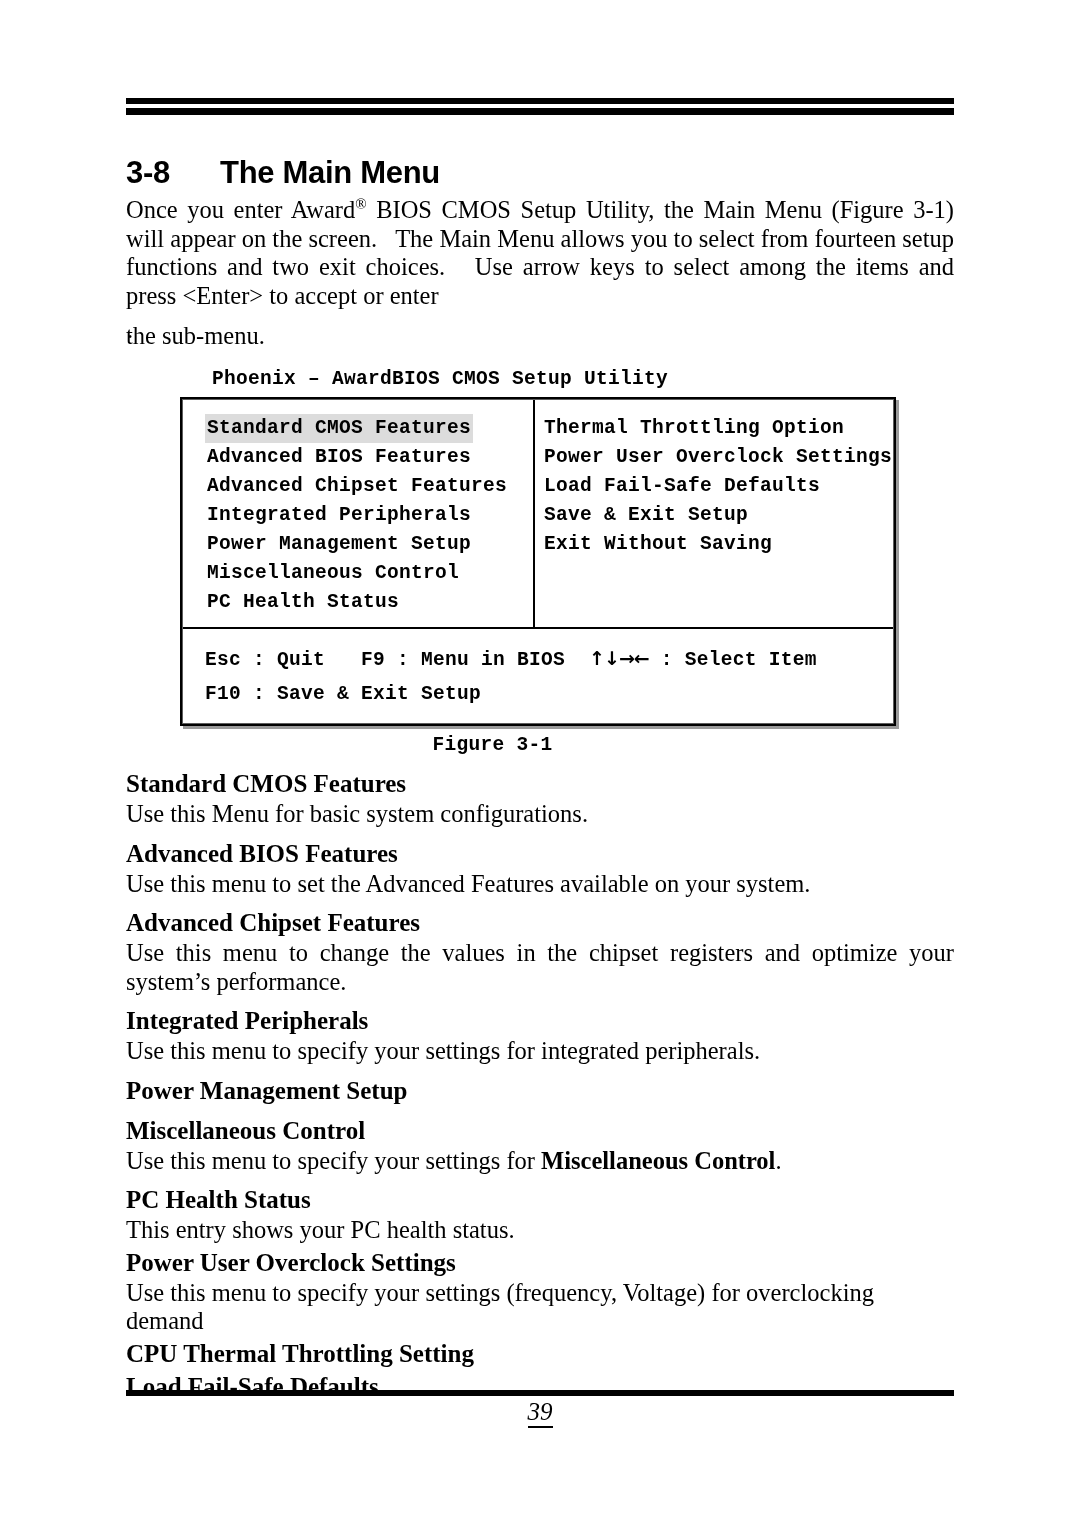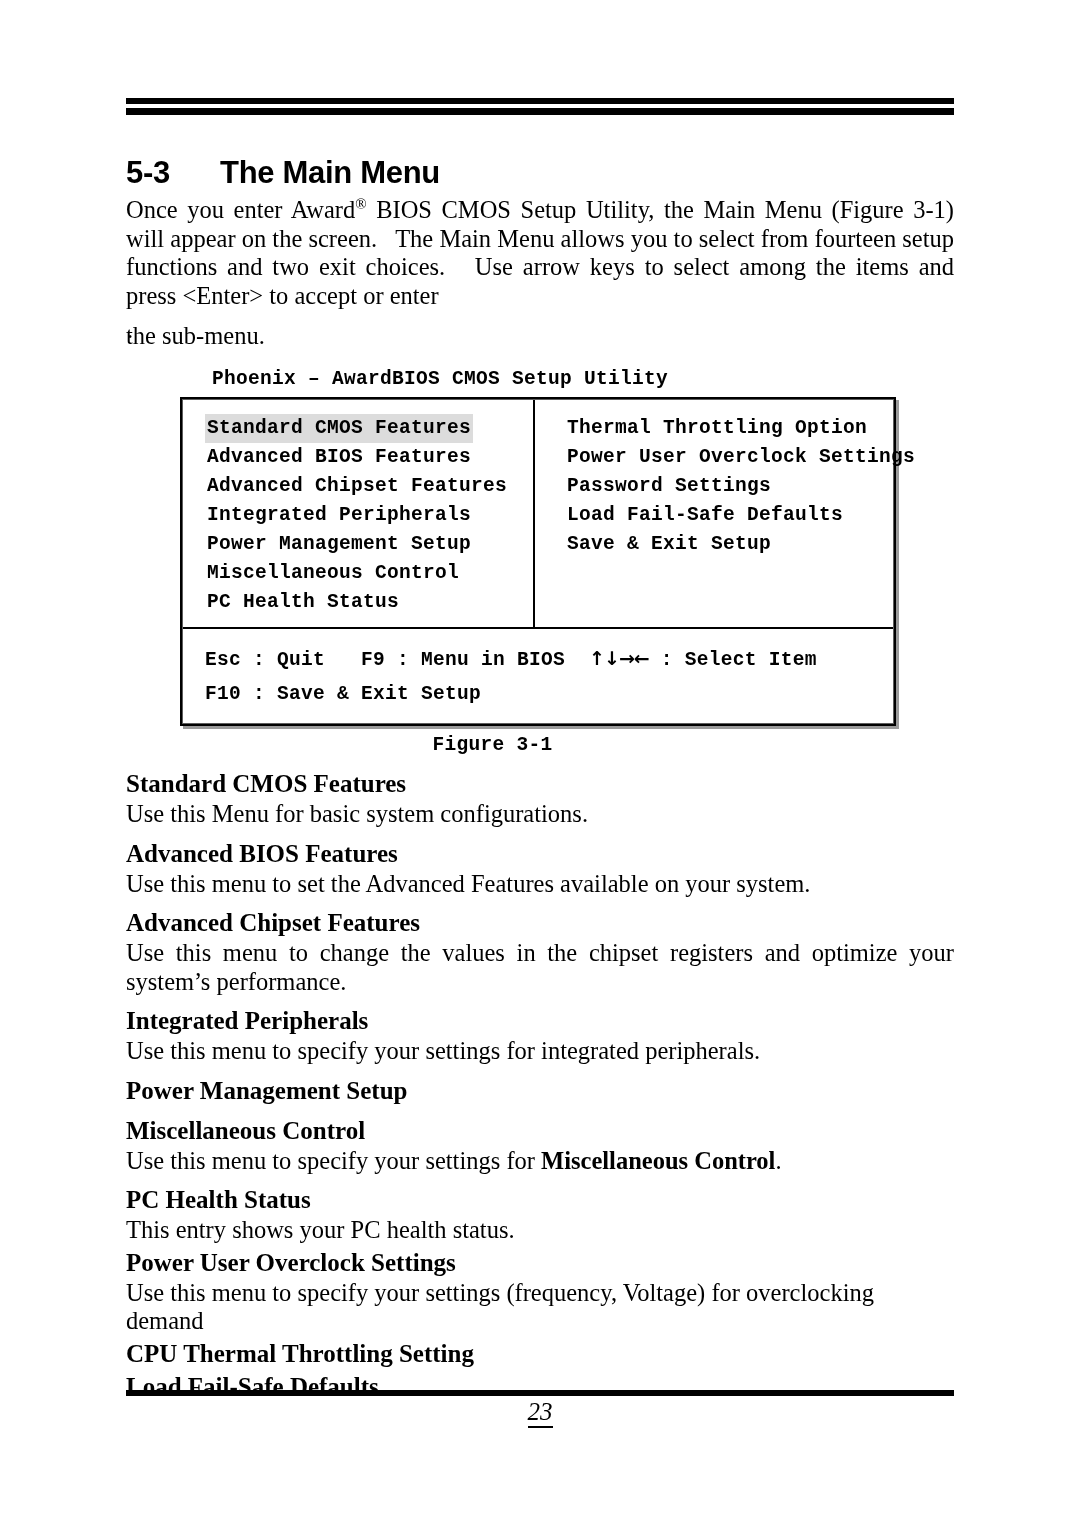--- a/index.html
+++ b/index.html
@@ -125,21 +125,21 @@
     box-sizing: border-box;
     padding: 14px 0 10px 0;
   }
   .bios-col-left {
     width: 352px;
     border-right: 2px solid #000;
     padding-left: 22px;
   }
   .bios-col-right {
     width: 358px;
-    padding-left: 30px;
+    padding-left: 7px;
     border-radius: 6px;
   }
   .bios-item {
     font-family: "Liberation Mono", monospace;
     font-weight: bold;
     font-size: 19.5px;
     line-height: 29px;
     letter-spacing: 0.3px;
     white-space: nowrap;
     display: inline-block;
@@ -237,21 +237,21 @@
 
 <div class="page">
 
   <div class="header-rule">
     <div class="bar-thick"></div>
     <div class="bar-gap"></div>
     <div class="bar-thick2"></div>
   </div>
 
   <div class="section-heading">
-    <span class="num">5-3</span><span>The Main Menu</span>
+    <span class="num">3-8</span><span>The Main Menu</span>
   </div>
 
   <div class="intro">
     <span>Once you enter Award</span><sup>®</sup><span> BIOS CMOS Setup Utility, the Main Menu (Figure 3-1) will appear on the screen.&nbsp;&nbsp; The Main Menu allows you to select from fourteen setup functions and two exit choices.&nbsp;&nbsp; Use arrow keys to select among the items and press &lt;Enter&gt; to accept or enter</span>
     <div class="lastline">the sub-menu.</div>
   </div>
 
   <div class="stray-dot">.</div>
 
   <div class="bios-title">Phoenix – AwardBIOS CMOS Setup Utility</div>
@@ -266,23 +266,23 @@
           <div class="bios-item-row"><span class="bios-item">Advanced Chipset Features</span></div>
           <div class="bios-item-row"><span class="bios-item">Integrated Peripherals</span></div>
           <div class="bios-item-row"><span class="bios-item">Power Management Setup</span></div>
           <div class="bios-item-row"><span class="bios-item">Miscellaneous Control</span></div>
           <div class="bios-item-row"><span class="bios-item">PC Health Status</span></div>
         </div>
 
         <div class="bios-col bios-col-right">
           <div class="bios-item-row"><span class="bios-item">Thermal Throttling Option</span></div>
           <div class="bios-item-row"><span class="bios-item">Power User Overclock Settings</span></div>
-          <div class="bios-item-row"><span class="bios-item">Password Settings</span></div>
           <div class="bios-item-row"><span class="bios-item">Load Fail-Safe Defaults</span></div>
           <div class="bios-item-row"><span class="bios-item">Save &amp; Exit Setup</span></div>
+          <div class="bios-item-row"><span class="bios-item">Exit Without Saving</span></div>
         </div>
 
       </div>
 
       <div class="bios-footer">
         <div class="bios-key-line"><span>Esc : Quit   F9 : Menu in BIOS  </span><span class="arrow-keys">↑↓→←</span><span> : Select Item</span></div>
         <div class="bios-key-line">F10 : Save &amp; Exit Setup</div>
       </div>
     </div>
   </div>
@@ -320,15 +320,15 @@
     <div class="desc-head">Power User Overclock Settings</div>
     <div class="desc-body">Use this menu to specify your settings (frequency, Voltage) for overclocking demand</div>
 
     <div class="desc-head">CPU Thermal Throttling Setting</div>
 
     <div class="desc-head">Load Fail-Safe Defaults</div>
 
   </div>
 
   <div class="footer-rule"></div>
-  <div class="page-number"><span>23</span></div>
+  <div class="page-number"><span>39</span></div>
 
 </div>
 
 </body></html>

